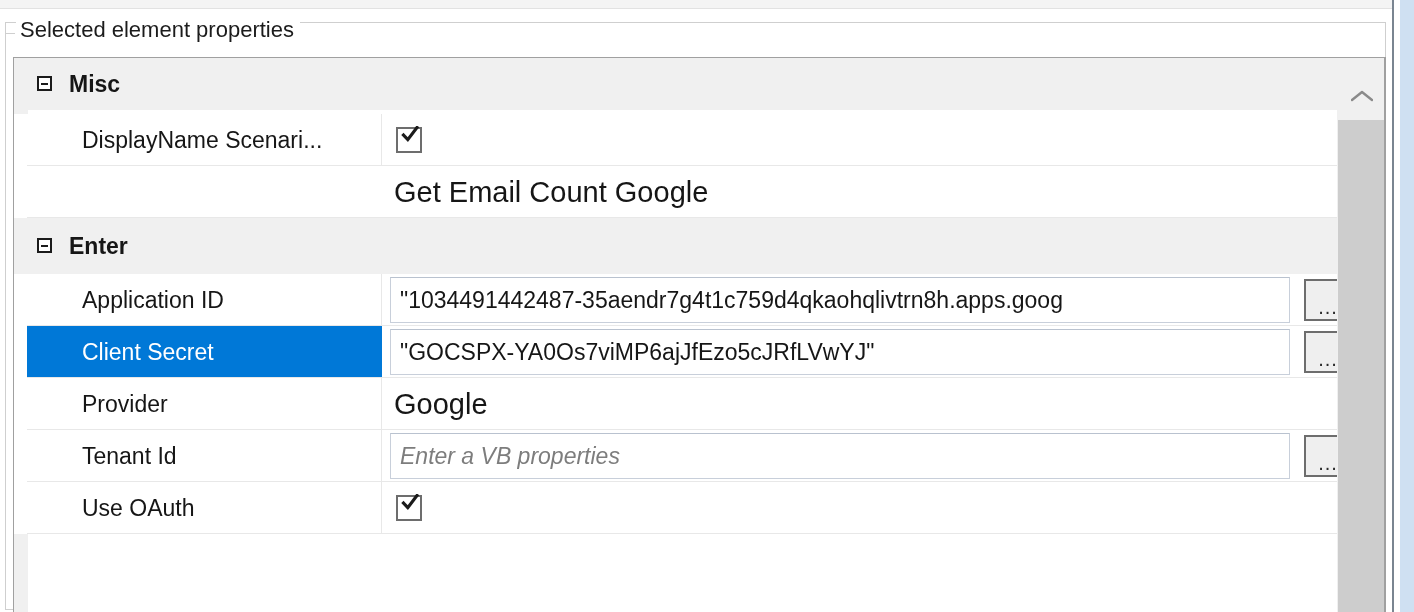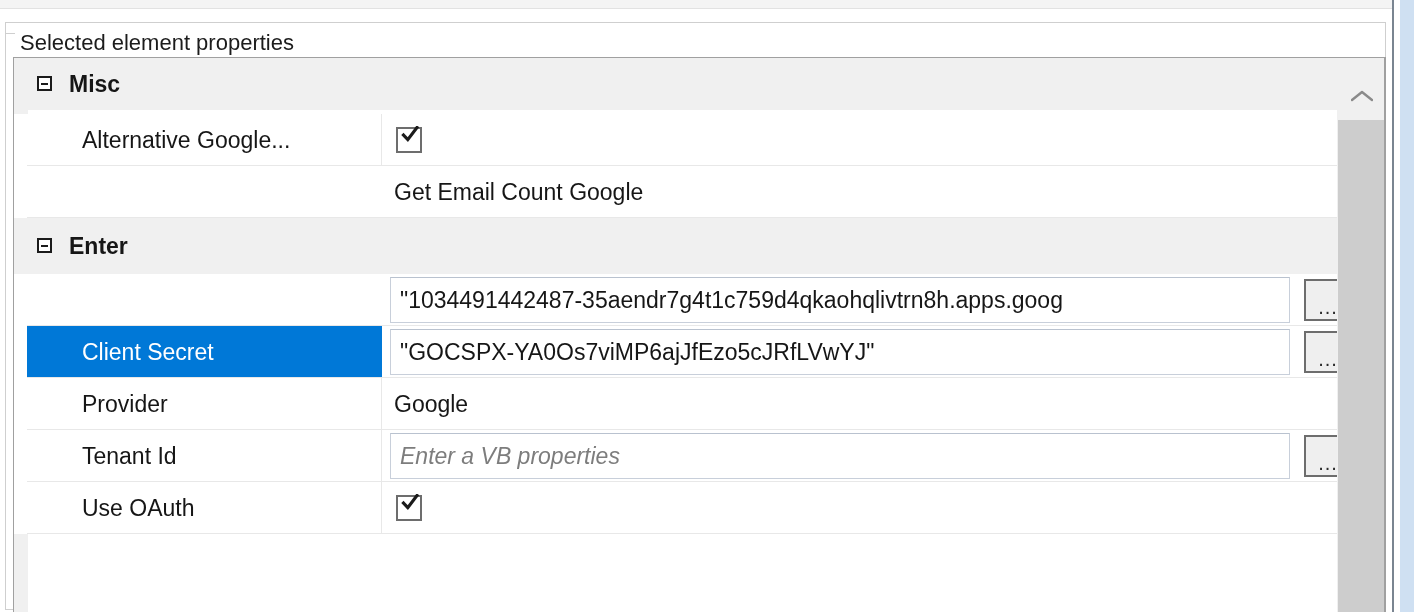--- a/index.html
+++ b/index.html
@@ -67,21 +67,21 @@
     width: 1381px;
     height: 588px;
     border: 1px solid #cfcfcf;
     border-top-color: #cfcfcf;
     box-sizing: border-box;
     background: transparent;
   }
   .groupbox-legend {
     position: absolute;
     left: 16px;
-    top: 29px;
+    top: 16px;
     background: #ffffff;
     padding: 0 6px 0 4px;
     font-size: 22px;
     color: #1c1c1c;
     line-height: 28px;
     white-space: nowrap;
   }
   .legend-dash {
     position: absolute;
     left: 5px;
@@ -208,21 +208,21 @@
     right: 0;
     height: 100%;
   }
 
   
   .value-text {
     position: absolute;
     left: 11px;
     top: 50%;
     transform: translateY(-50%);
-    font-size: 23px;
+    font-size: 29px;
     color: #161616;
     white-space: nowrap;
   }
 
   
   .value-checkbox {
     position: absolute;
     left: 13px;
     top: 50%;
     margin-top: -13px;
@@ -350,21 +350,21 @@
   <div class="grid-panel">
     <div class="grid-gutter"></div>
 
     <div class="grid-body" id="grid-body">
         <div class="row cat-row" style="top: 0px; height: 52px;">
           <div class="cat-expander"></div>
           <div class="cat-label">Misc</div>
         </div>
         <div class="row prop-row" style="top: 56px; height: 52px;">
           <div class="prop-name-cell">
-            <div class="prop-name">Alternative Google...</div>
+            <div class="prop-name">DisplayName Scenari...</div>
           </div>
           <div class="prop-value-cell">
             <div class="value-checkbox">
               <span class="tick"><svg width="18" height="18" viewBox="0 0 18 18">
                   <polyline points="2.5,9 6.8,13.6 16,1.5" fill="none" stroke="#1b1b1b" stroke-width="3.2" stroke-linecap="square" stroke-linejoin="miter"></polyline>
                 </svg></span>
             </div>
           </div>
           <div class="row-sep"></div>
         </div>
@@ -372,20 +372,23 @@
           <div class="prop-value-cell">
             <div class="value-text">Get Email Count Google</div>
           </div>
           <div class="row-sep"></div>
         </div>
         <div class="row cat-row" style="top: 160px; height: 56px;">
           <div class="cat-expander"></div>
           <div class="cat-label">Enter</div>
         </div>
         <div class="row prop-row" style="top: 216px; height: 52px;">
+          <div class="prop-name-cell">
+            <div class="prop-name">Application ID</div>
+          </div>
           <div class="prop-value-cell">
             <div class="editor-wrap">
               <div class="editor-box">
                 <div class="editor-text">"1034491442487-35aendr7g4t1c759d4qkaohqlivtrn8h.apps.goog</div>
               </div>
               <div class="ellipsis-btn">
                 <span class="dots">...</span>
               </div>
             </div>
           </div>

